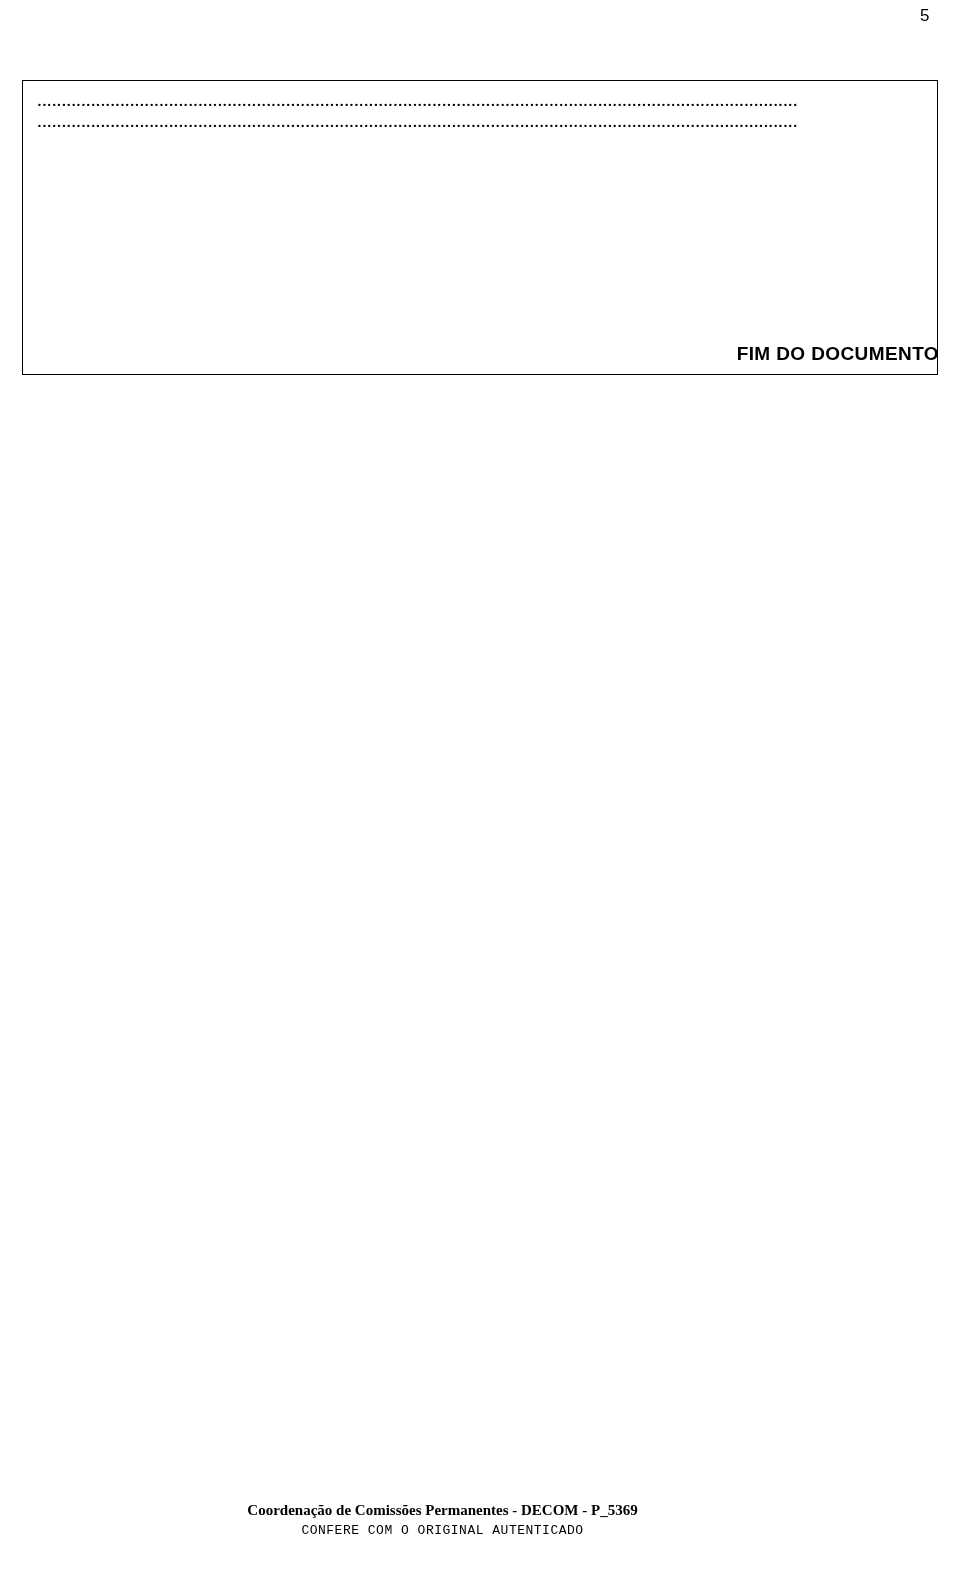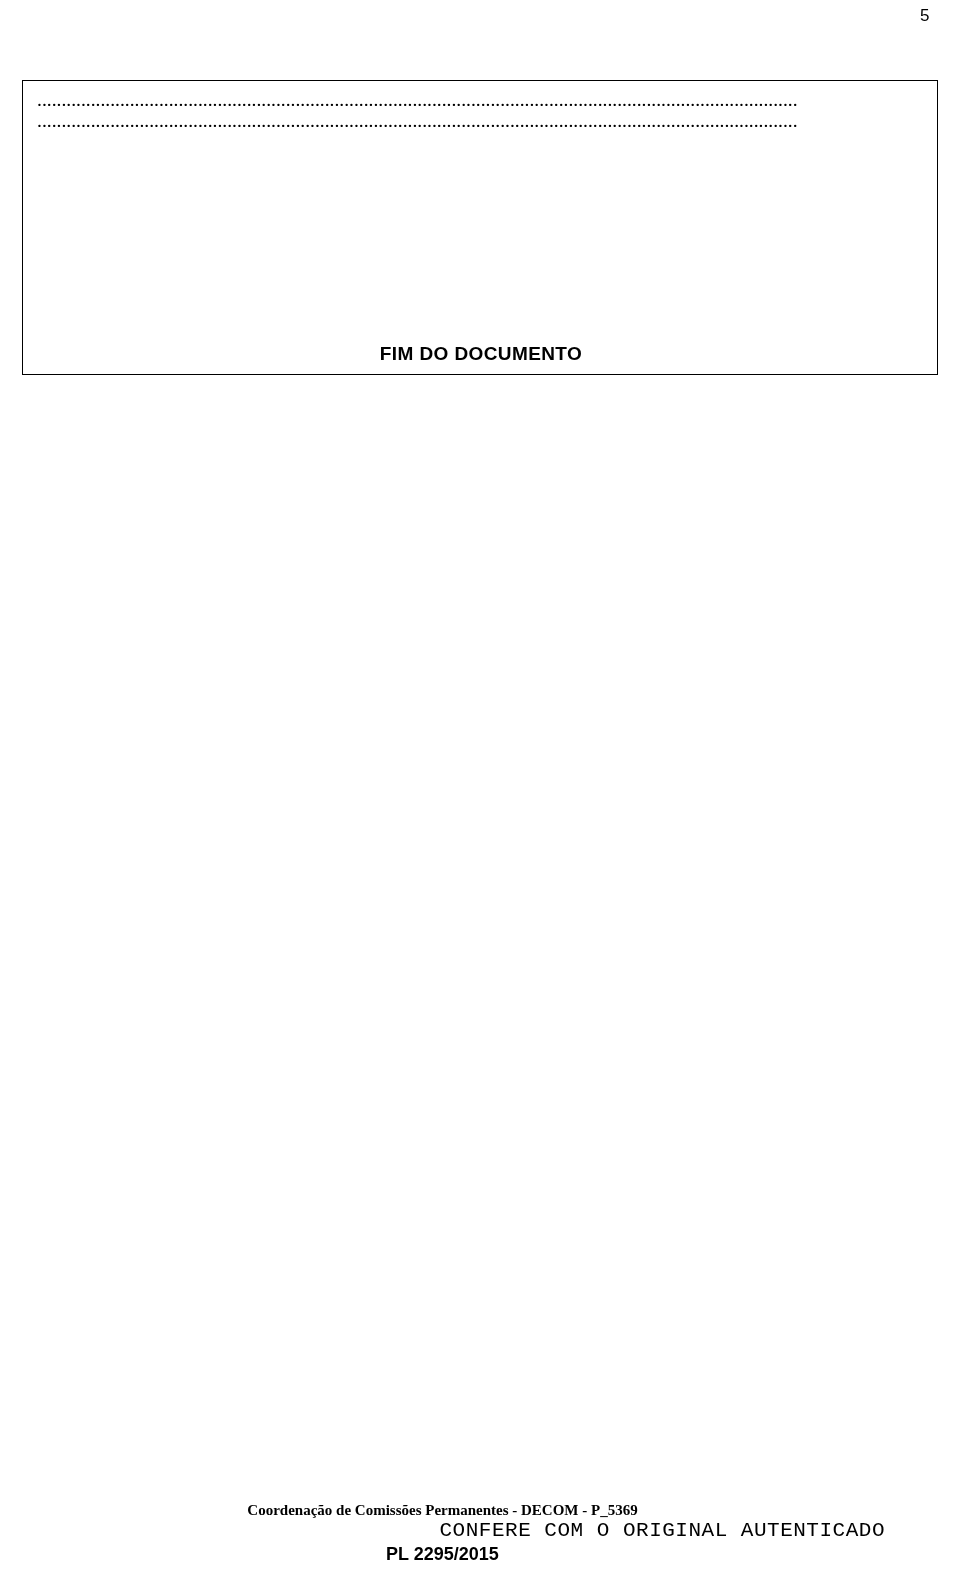--- a/index.html
+++ b/index.html
@@ -75,45 +75,44 @@
     line-height: 21px;
     letter-spacing: 0px;
     white-space: nowrap;
     overflow: hidden;
   }
   .fim {
     position: absolute;
     left: 0;
     top: 262px;
     width: 916px;
-    text-align: center;
+    text-align: right;
     font-family: "Liberation Sans", sans-serif;
     font-weight: bold;
     font-size: 19px;
     letter-spacing: 0.4px;
   }
   .footer {
     position: absolute;
     left: 0;
     top: 1500px;
     width: 885px;
     text-align: center;
   }
   .footer-line-1 {
     font-family: "Liberation Serif", serif;
     font-weight: bold;
     font-size: 15px;
     line-height: 20px;
   }
   .footer-line-2 {
     font-family: "Liberation Mono", monospace;
-    font-size: 21px;
+    font-size: 13px;
     line-height: 22px;
     letter-spacing: 0.5px;
-    text-align: right;
   }
   .footer-line-3 {
     font-family: "Liberation Sans", sans-serif;
     font-weight: bold;
     font-size: 18px;
     line-height: 24px;
   }
 </style>
 </head>
 <body>
@@ -126,16 +125,15 @@
     <div class="body-text">
       <p class="dots-line">............................................................................................................................................................</p>
       <p class="dots-line">............................................................................................................................................................</p>
     </div>
     <div class="fim">FIM DO DOCUMENTO</div>
   </div>
 
   <div class="footer">
     <div class="footer-line-1">Coordenação de Comissões Permanentes - DECOM - P_5369</div>
     <div class="footer-line-2">CONFERE COM O ORIGINAL AUTENTICADO</div>
-    <div class="footer-line-3">PL 2295/2015</div>
   </div>
 
 </div>
 
 </body></html>

